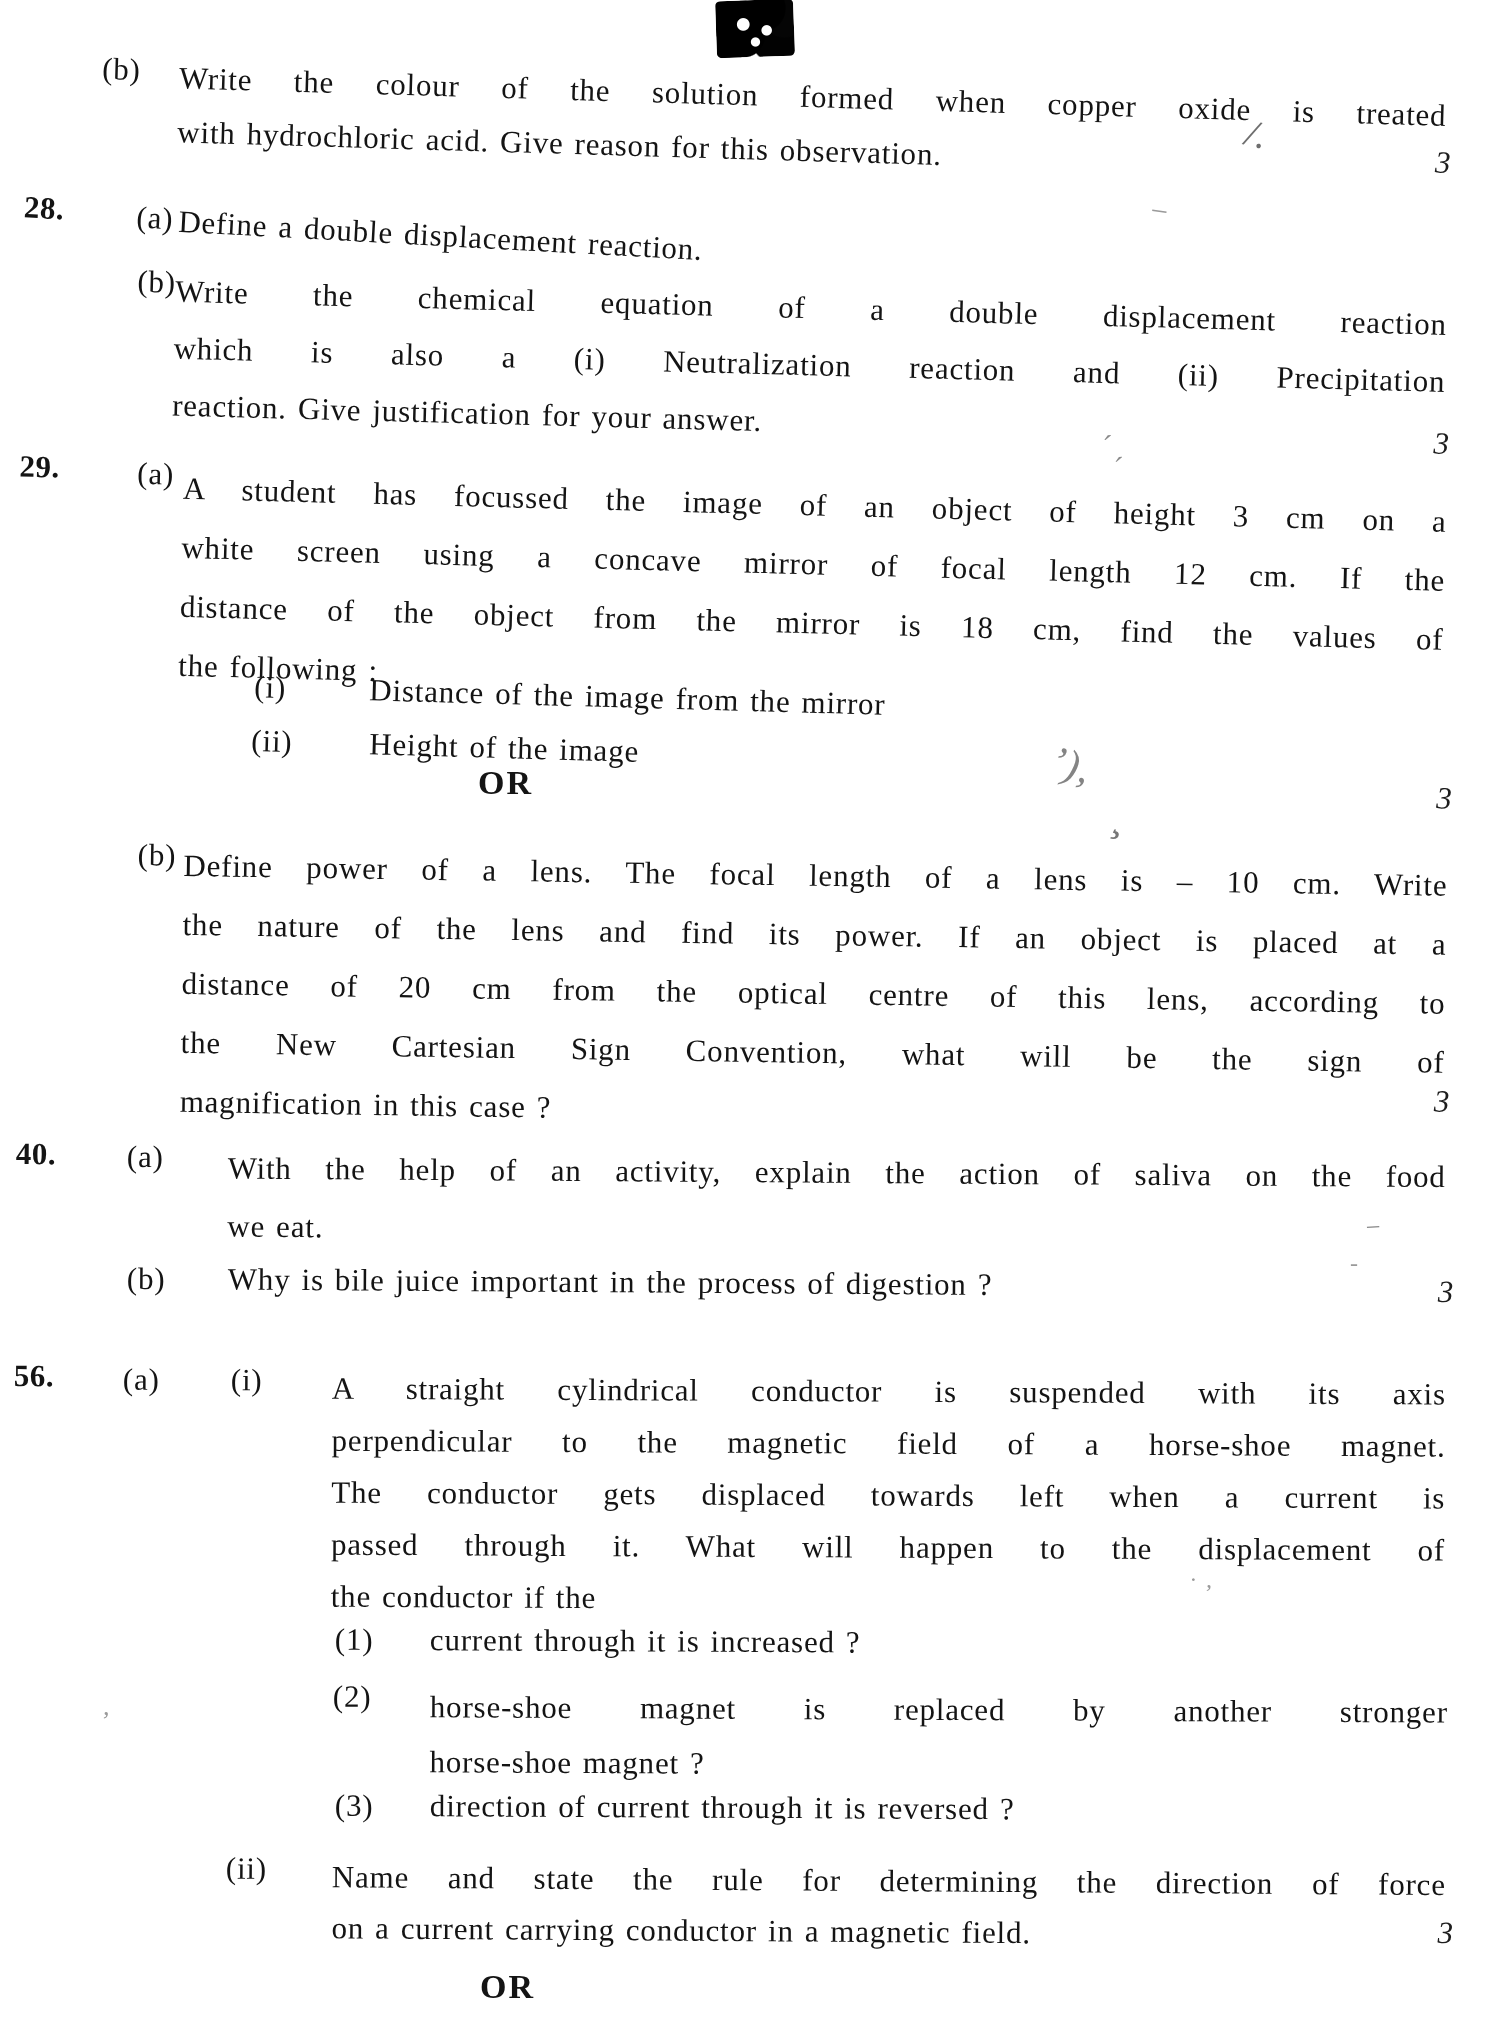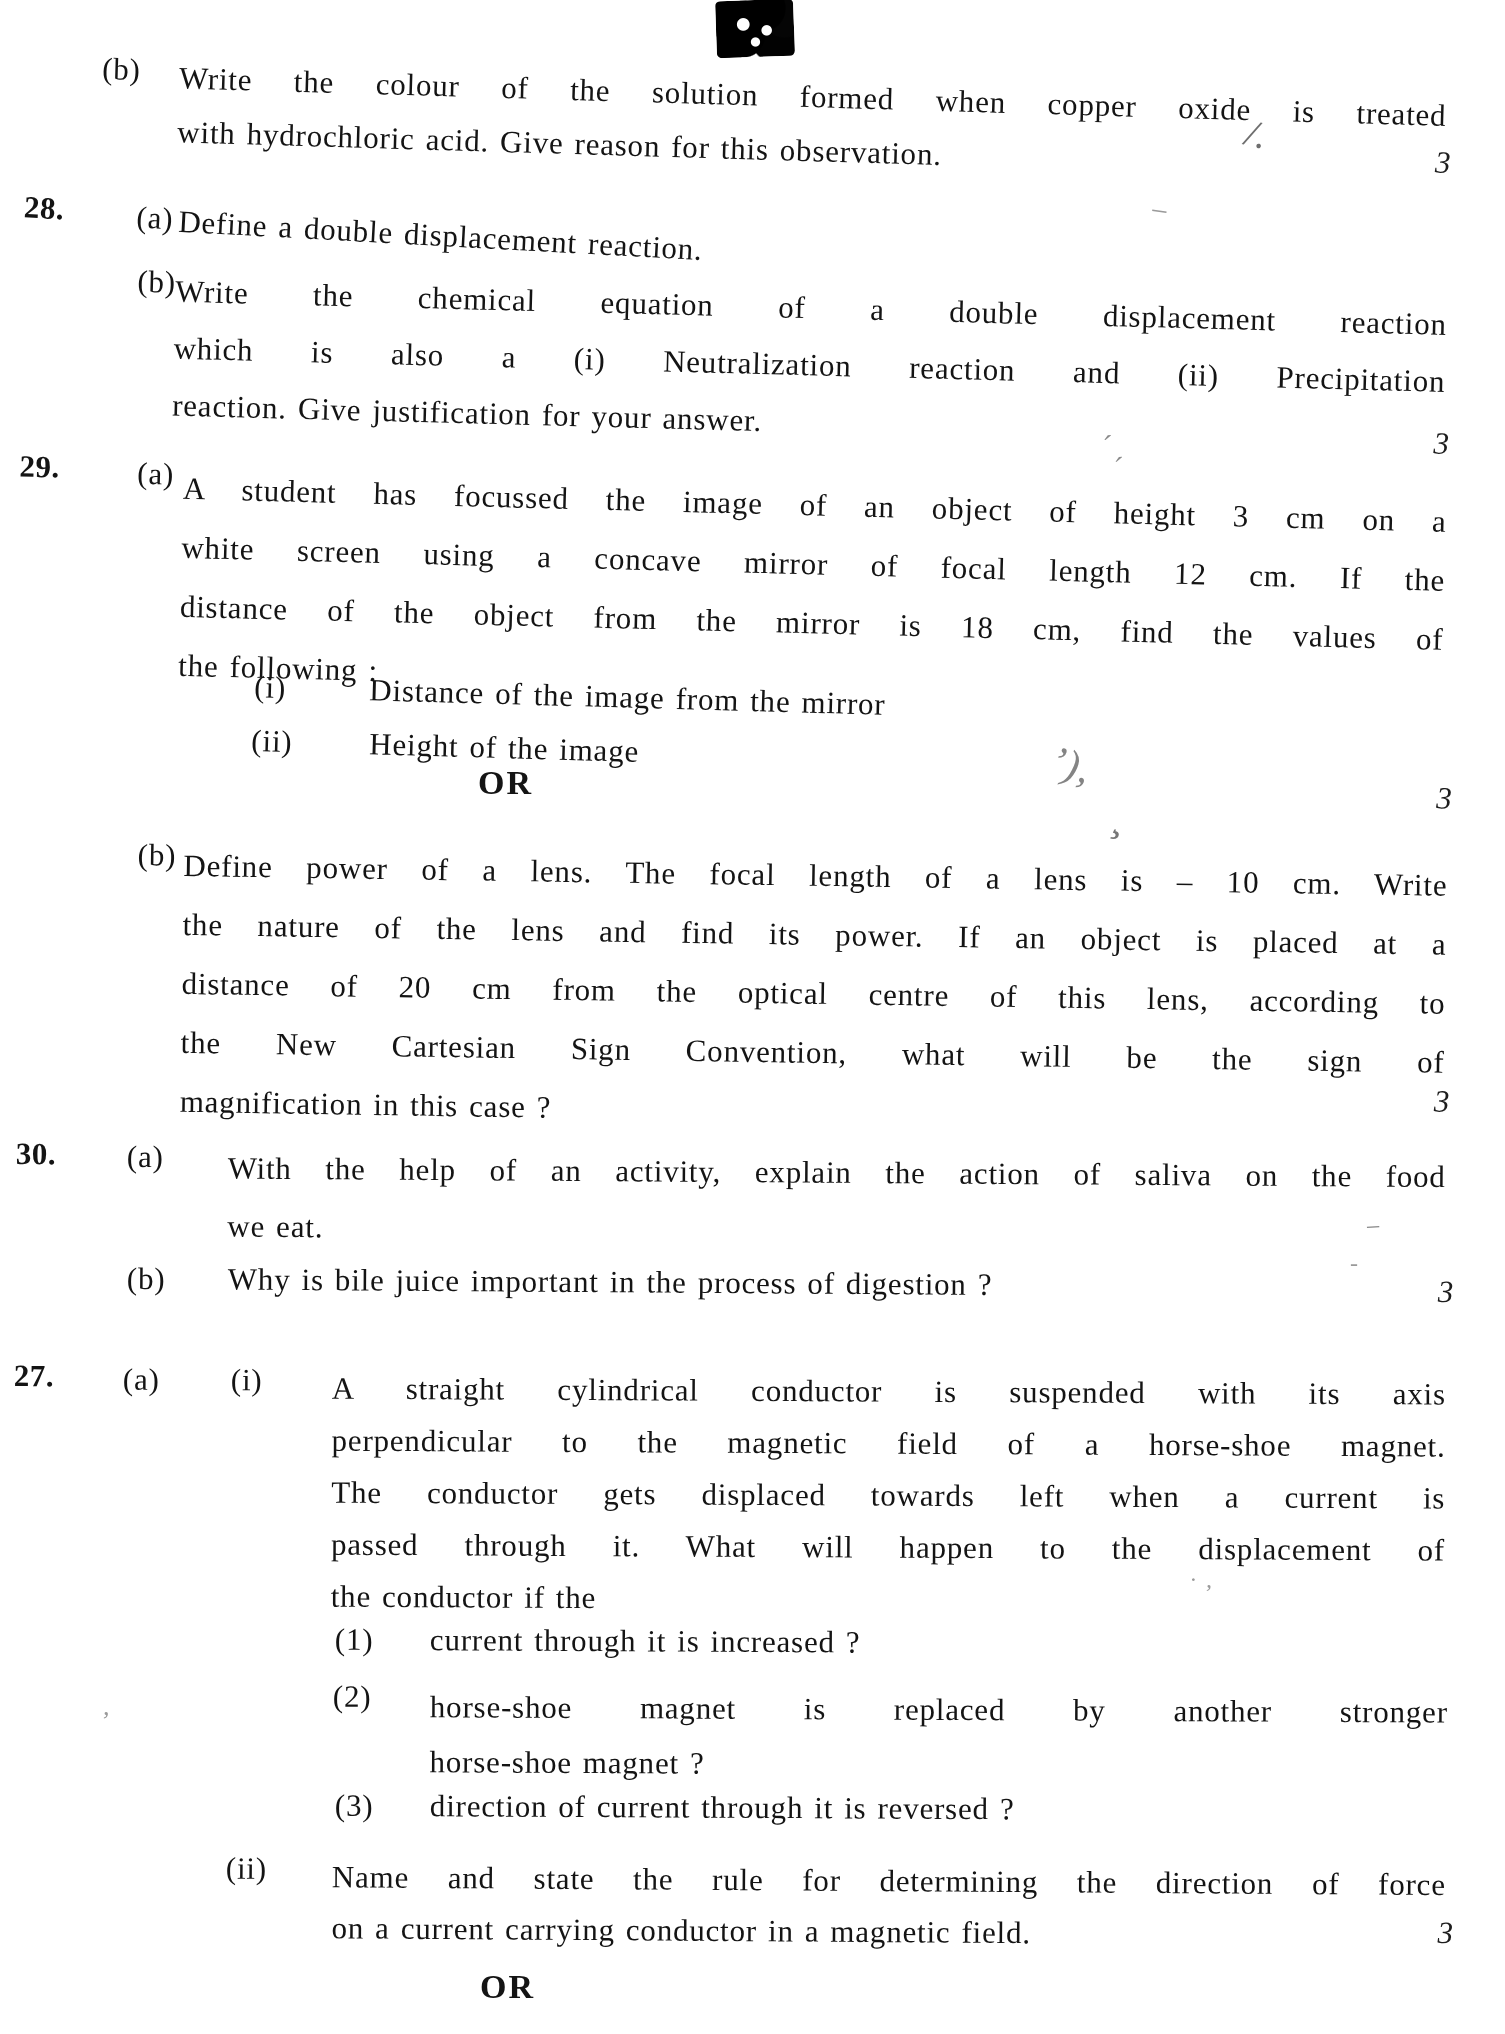--- a/index.html
+++ b/index.html
@@ -108,38 +108,38 @@
       <div class="line just">Define power of a lens. The focal length of a lens is – 10 cm. Write</div>
       <div class="line just">the nature of the lens and find its power. If an object is placed at a</div>
       <div class="line just">distance of 20 cm from the optical centre of this lens, according to</div>
       <div class="line just">the New Cartesian Sign Convention, what will be the sign of</div>
       <div class="line">magnification in this case ?</div>
     </div>
     <div class="mark" style="top:228px;">3</div>
   </div>
 
   <div class="blk" style="top:1136px; transform:rotate(0.4deg);">
-    <div class="qnum" style="left:16px; top:0;">30.</div>
+    <div class="qnum" style="left:16px; top:0;">40.</div>
     <div class="plabel" style="left:127px; top:2px;">(a)</div>
     <div class="lines" style="left:228px; top:2px; width:1218px; line-height:58px;">
       <div class="line just">With the help of an activity, explain the action of saliva on the food</div>
       <div class="line">we eat.</div>
     </div>
   </div>
 
   <div class="blk" style="top:1260px; transform:rotate(0.4deg);">
     <div class="plabel" style="left:127px; top:0;">(b)</div>
     <div class="lines" style="left:228px; top:0; width:1218px;">
       <div class="line">Why is bile juice important in the process of digestion ?</div>
     </div>
     <div class="mark" style="top:4px;">3</div>
   </div>
 
   <div class="blk" style="top:1358px; transform:rotate(0.3deg);">
-    <div class="qnum" style="left:14px; top:0;">27.</div>
+    <div class="qnum" style="left:14px; top:0;">56.</div>
     <div class="plabel" style="left:123px; top:3px;">(a)</div>
     <div class="plabel" style="left:231px; top:3px;">(i)</div>
     <div class="lines" style="left:332px; top:3px; width:1114px; line-height:52px;">
       <div class="line just">A straight cylindrical conductor is suspended with its axis</div>
       <div class="line just">perpendicular to the magnetic field of a horse-shoe magnet.</div>
       <div class="line just">The conductor gets displaced towards left when a current is</div>
       <div class="line just">passed through it. What will happen to the displacement of</div>
       <div class="line">the conductor if the</div>
     </div>
   </div>

